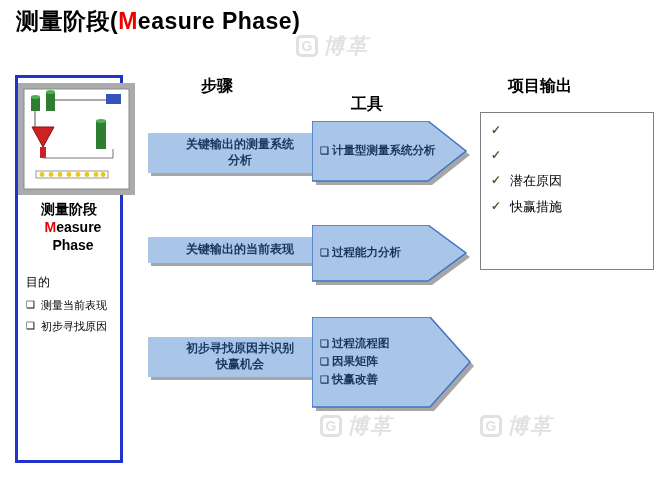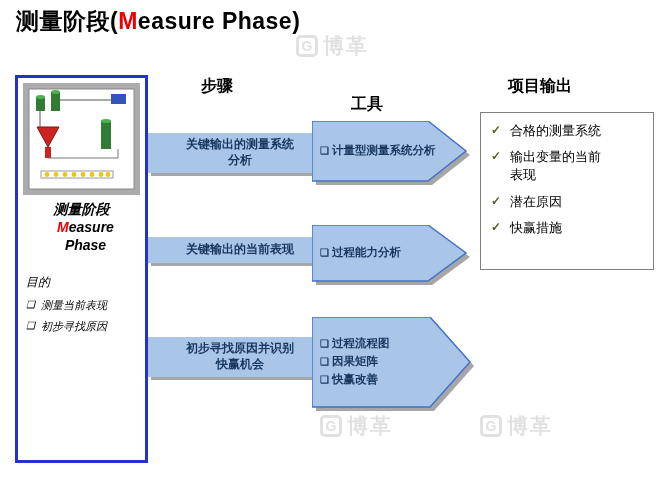--- a/index.html
+++ b/index.html
@@ -8,27 +8,27 @@
     position:relative;width:660px;height:495px;background:#ffffff;overflow:hidden;
     font-family:"Liberation Sans", sans-serif;color:#000;
   }
   
   .title{position:absolute;left:16px;top:6px;font-size:23px;font-weight:bold;letter-spacing:.5px;}
   .red{color:#ee0000;}
   
   .watermark{position:absolute;display:flex;align-items:center;gap:5px;opacity:.55;pointer-events:none;}
   .wm-g{width:22px;height:22px;border:3px solid #c9c9c9;border-radius:5px;color:#c9c9c9;
         font-weight:bold;font-size:14px;display:flex;align-items:center;justify-content:center;}
-  .wm-text{font-size:21px;color:#c9c9c9;font-weight:bold;letter-spacing:2px;}
+  .wm-text{font-size:21px;color:#c9c9c9;font-weight:bold;letter-spacing:2px;font-style:italic;}
   #wm1{left:296px;top:32px;}
   #wm2{left:320px;top:412px;}
   #wm3{left:480px;top:412px;}
   
-  .left-panel{position:absolute;left:15px;top:75px;width:133px;height:388px;
-              border:3px solid #2233cc;background:#fff;text-align:center;font-style:italic;}
+  .left-panel{position:absolute;left:15px;top:75px;width:108px;height:388px;
+              border:3px solid #2233cc;background:#fff;text-align:center;}
   .thumb{margin:5px auto 6px;width:117px;height:112px;line-height:0;}
   .phase-cn{font-size:14px;font-weight:bold;margin-top:2px;}
   .phase-en{font-size:14px;font-weight:bold;line-height:1.25;padding-left:8px;}
   .purpose-label{text-align:left;margin:20px 0 2px 8px;font-size:12px;}
   .purpose-item{display:flex;gap:4px;text-align:left;margin:7px 0 0 8px;font-size:11px;line-height:1.3;}
   .purpose-item .pg{flex:0 0 11px;font-size:10px;}
   
   .col-header{position:absolute;font-size:16px;font-weight:bold;}
   #h-steps{left:201px;top:76px;}
   #h-tools{left:351px;top:94px;font-family:Liberation Serif, serif;}
@@ -186,25 +186,23 @@
       <div class="tool-item">
         <span class="tg">❑</span>
         <span>快赢改善</span>
       </div>
     </div>
   </div>
 
   <div class="output-box">
     <div class="output-item">
       <span class="check">✓</span>
-      <span class="otext">合格的测量系统</span>
-    </div>
-    <div class="output-item">
-      <span class="check">✓</span>
-      <span class="otext">输出变量的当前表现</span>
+    </div>
+    <div class="output-item">
+      <span class="check">✓</span>
     </div>
     <div class="output-item">
       <span class="check">✓</span>
       <span class="otext">潜在原因</span>
     </div>
     <div class="output-item">
       <span class="check">✓</span>
       <span class="otext">快赢措施</span>
     </div>
   </div>

